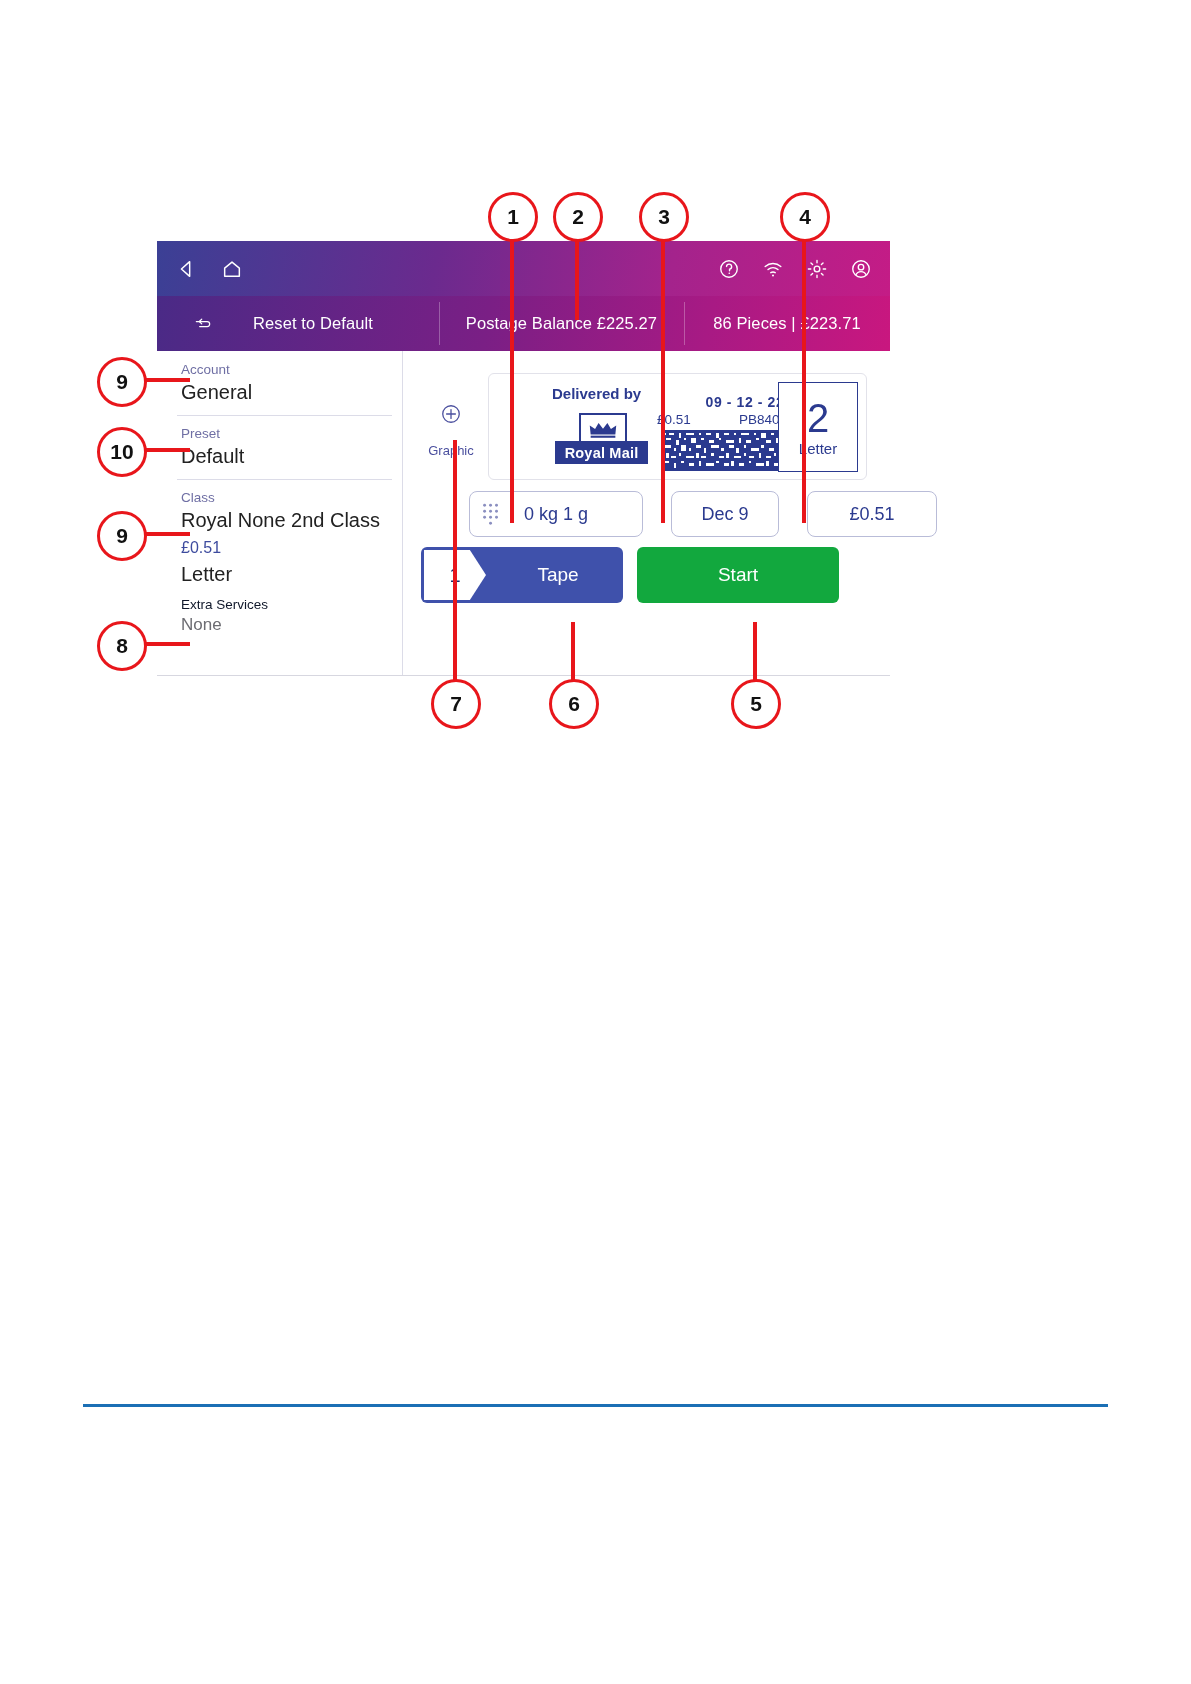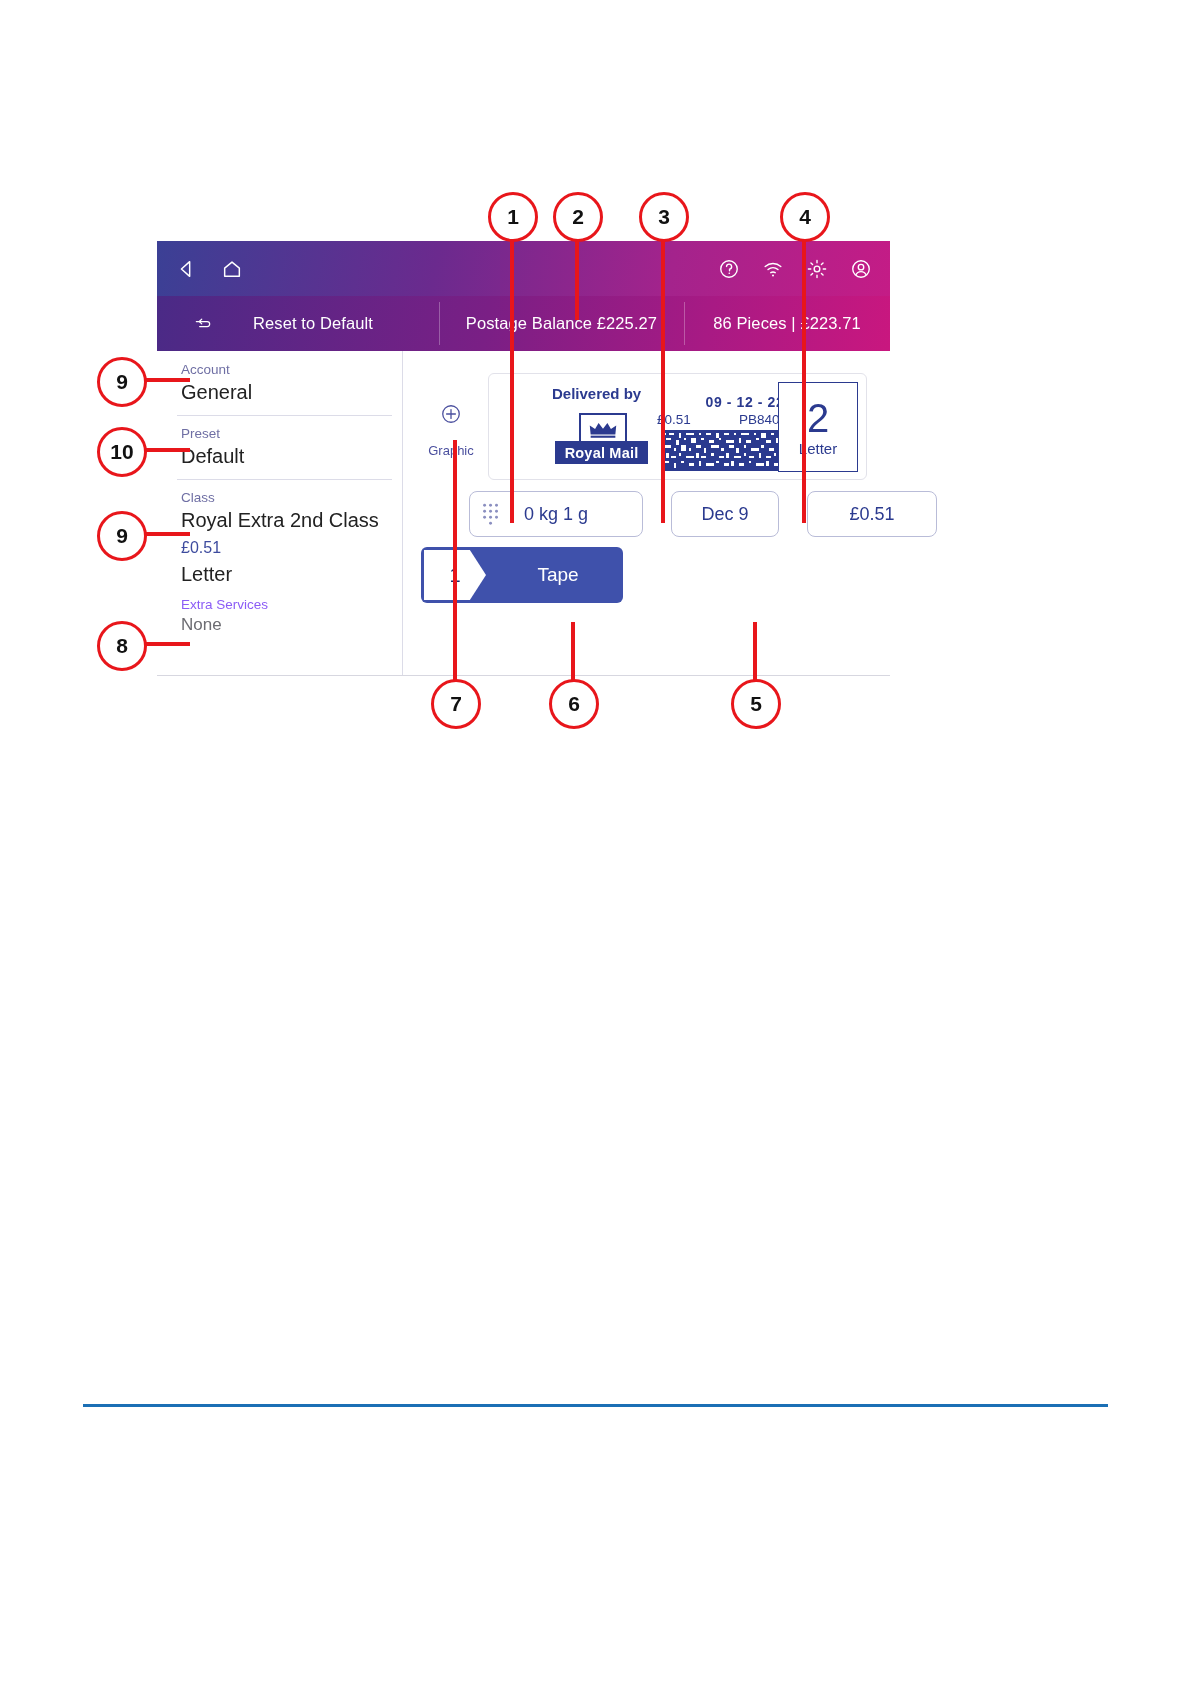--- a/index.html
+++ b/index.html
@@ -26,21 +26,21 @@
   .sub-cell.first{flex:0 0 246px;justify-content:flex-start;padding-left:36px;gap:40px;}
   .sub-cell.mid{flex:0 0 245px;}
 
   
   .sidebar{position:absolute;left:0;top:110px;width:245px;height:324px;background:#fff;}
   .srow{padding:10px 0 10px 24px;position:relative;}
   .srow + .srow:before{content:"";position:absolute;left:20px;right:10px;top:0;height:1px;background:#dcdce8;}
   .slabel{color:#6f6fa4;font-size:13.5px;line-height:18px;}
   .sval{color:#222;font-size:20px;line-height:26px;font-weight:400;}
   .sval .price{color:#3d4b9e;font-size:16px;}
-  .ssub-label{color:#8b5cf6;font-size:13.5px;line-height:19px;margin-top:8px;}
+  .ssub-label{color:#0f172a;font-size:13.5px;line-height:19px;margin-top:8px;}
   .ssub-val{color:#6c6c72;font-size:17px;line-height:22px;}
 
   .vdiv{position:absolute;left:245px;top:110px;width:1px;height:324px;background:#dcdce8;}
   .bottomrule{position:absolute;left:0;top:434px;width:733px;height:1px;background:#d7d7e0;}
 
   
   .main{position:absolute;left:246px;top:110px;width:487px;height:324px;background:#fff;}
 
   .graphic-btn{position:absolute;left:18px;top:52px;width:60px;text-align:center;color:#4a4f9e;}
   .plus-circle{width:22px;height:22px;margin:0 auto;}
@@ -164,21 +164,21 @@
         <div class="slabel">Account</div>
         <div class="sval">General</div>
       </div>
       <div class="srow">
         <div class="slabel">Preset</div>
         <div class="sval">Default</div>
       </div>
       <div class="srow">
         <div class="slabel">Class</div>
         <div class="sval">
-          <span>Royal Extra 2nd Class</span>
+          <span>Royal None 2nd Class</span>
           <span class="price">£0.51</span>
         </div>
         <div class="sval">Letter</div>
         <div class="ssub-label">Extra Services</div>
         <div class="ssub-val">None</div>
       </div>
     </div>
     <div class="vdiv"></div>
     <div class="bottomrule"></div>
 
@@ -332,20 +332,23 @@
         <div class="fld amount">
           <span>£0.51</span>
         </div>
       </div>
 
       <div class="action-row">
         <div class="tape-btn">
           <div class="tape-count">1</div>
           <div class="tape-label">Tape</div>
         </div>
+        <div class="start-btn">
+          <span>Start</span>
+        </div>
       </div>
 
     </div>
   </div>
 
   <div class="lead v" style="left:510px;top:235px;height:288px;"></div>
   <div class="lead v" style="left:575px;top:235px;height:85px;"></div>
   <div class="lead v" style="left:661px;top:235px;height:288px;"></div>
   <div class="lead v" style="left:802px;top:235px;height:288px;"></div>
 

